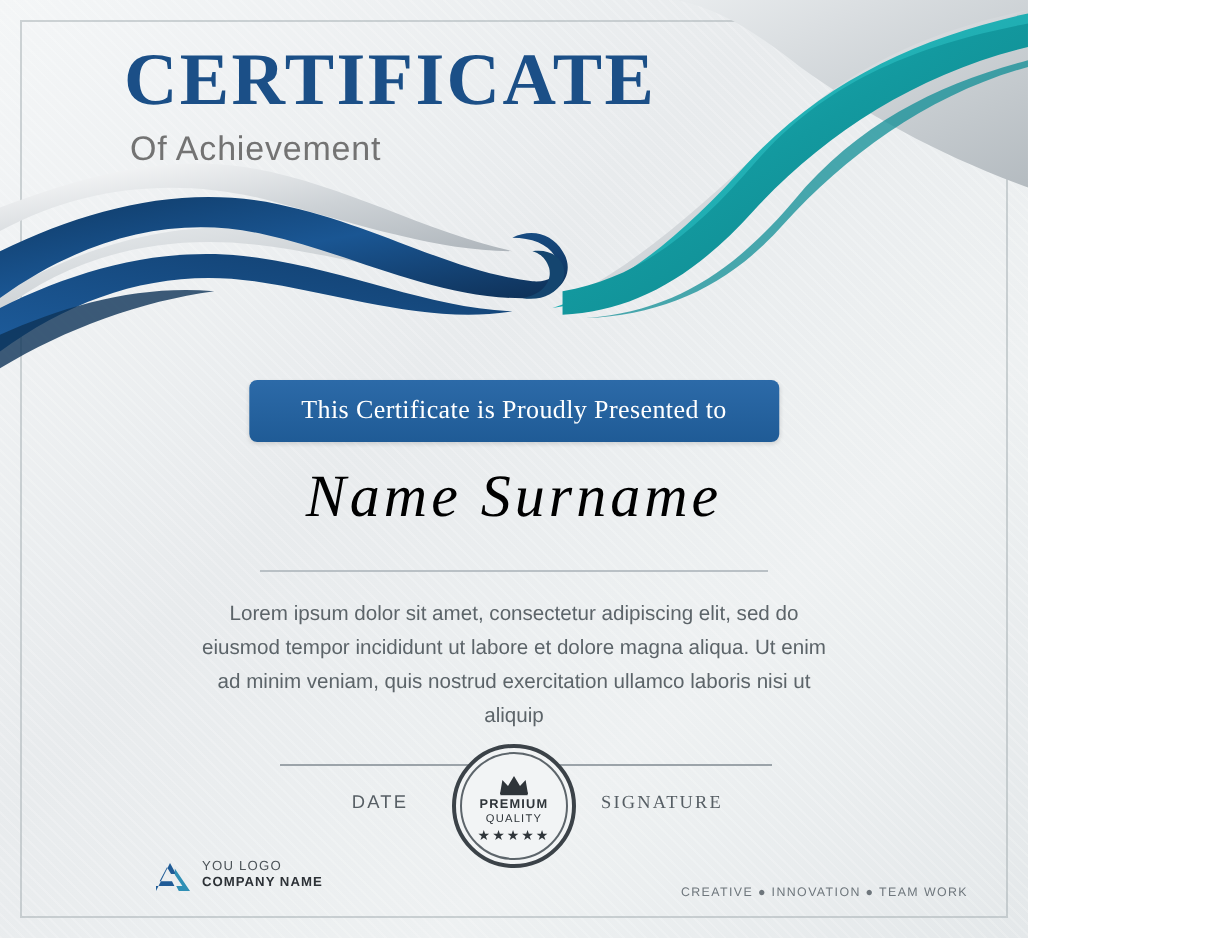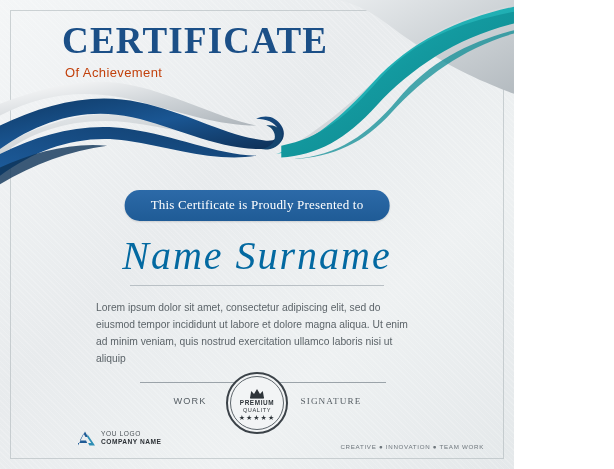--- a/index.html
+++ b/index.html
@@ -57,51 +57,51 @@
     font-size: 37px;
     letter-spacing: 1.2px;
     color: #1b4f87;
     font-weight: 700;
     line-height: 1.05;
     margin: 0;
     white-space: nowrap;
   }
   .cert-subtitle {
     font-family: "Liberation Sans", sans-serif;
-    font-size: 13px;
-    color: #c2410c;
+    font-size: 17px;
+    color: #737373;
     margin: 4px 0 0 3px;
     letter-spacing: .4px;
   }
   .ribbon {
     position: absolute;
     left: 50%;
     transform: translateX(-50%);
     top: 190px;
     background: linear-gradient(180deg, #2c6aa8 0%, #1f5b96 100%);
     color: #ffffff;
     font-family: "Liberation Serif", serif;
     font-size: 13px;
     padding: 7px 26px 8px 26px;
-    border-radius: 15px;
+    border-radius: 4px;
     white-space: nowrap;
     letter-spacing: .2px;
     box-shadow: 0 1px 2px rgba(0,0,0,0.13);
   }
   .recipient-wrap {
     position: absolute;
     left: 0; right: 0;
     top: 232px;
     text-align: center;
   }
   .recipient-name {
     font-family: "Liberation Serif", serif;
     font-style: italic;
-    font-size: 40px;
-    color: #0369a1;
+    font-size: 30px;
+    color: #000000;
     letter-spacing: 2px;
     white-space: nowrap;
     display: inline-block;
     padding: 0 6px 6px 6px;
   }
   .recipient-rule {
     position: absolute;
     left: 130px;
     right: 130px;
     top: 285px;
@@ -110,20 +110,21 @@
   }
   .body-text {
     position: absolute;
     left: 96px;
     right: 96px;
     top: 300px;
     font-family: "Liberation Sans", sans-serif;
     font-size: 10.3px;
     line-height: 1.65;
     color: #5c6469;
+    text-align: center;
   }
   .sign-row {
     position: absolute;
     left: 0; right: 0;
     top: 382px;
     height: 40px;
   }
   .sign-col {
     position: absolute;
     text-align: center;
@@ -284,21 +285,21 @@
   <div class="recipient-wrap">
     <div class="recipient-name">Name  Surname</div>
   </div>
   <div class="recipient-rule"></div>
 
   <div class="body-text">Lorem ipsum dolor sit amet, consectetur adipiscing elit, sed do eiusmod tempor incididunt ut labore et dolore magna aliqua. Ut enim ad minim veniam, quis nostrud exercitation ullamco laboris nisi ut aliquip</div>
 
   <div class="sign-row">
     <div class="sign-col sign-left">
       <div class="sign-line"></div>
-      <div>WORK</div>
+      <div>DATE</div>
     </div>
     <div class="sign-col sign-right">
       <div class="sign-line"></div>
       <div>SIGNATURE</div>
     </div>
   </div>
 
   <div class="seal">
     <div class="seal-outer"></div>
     <div class="seal-inner"></div>

